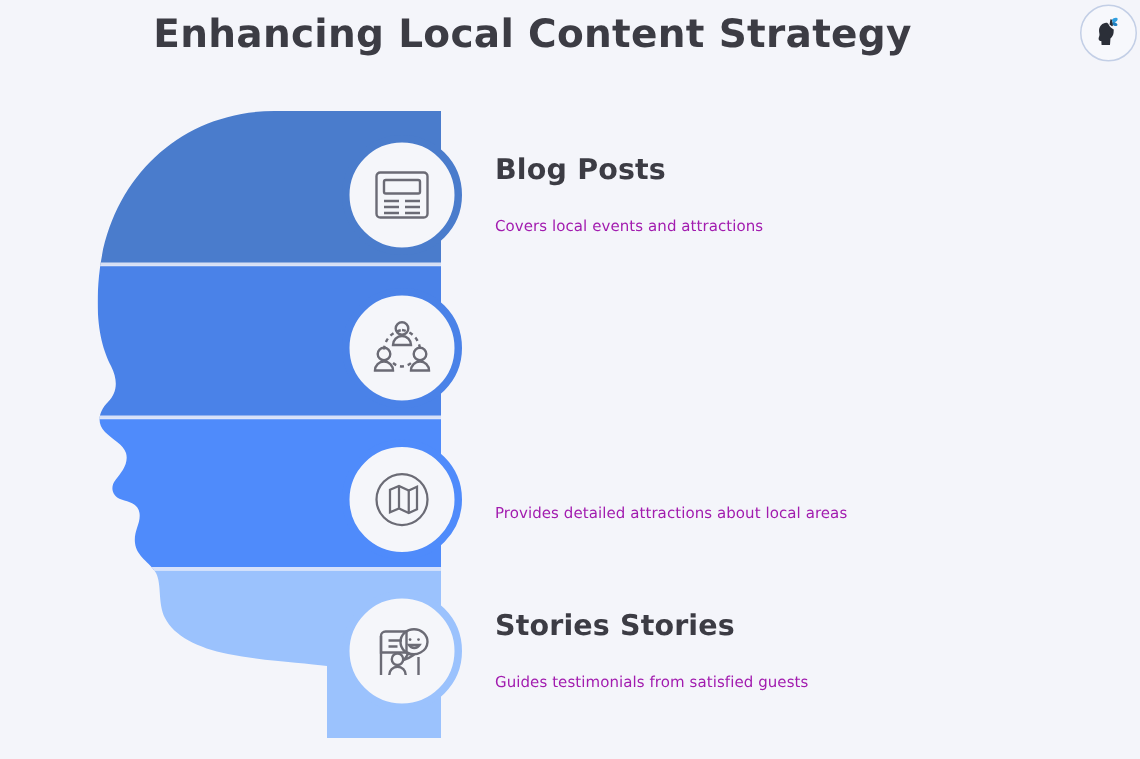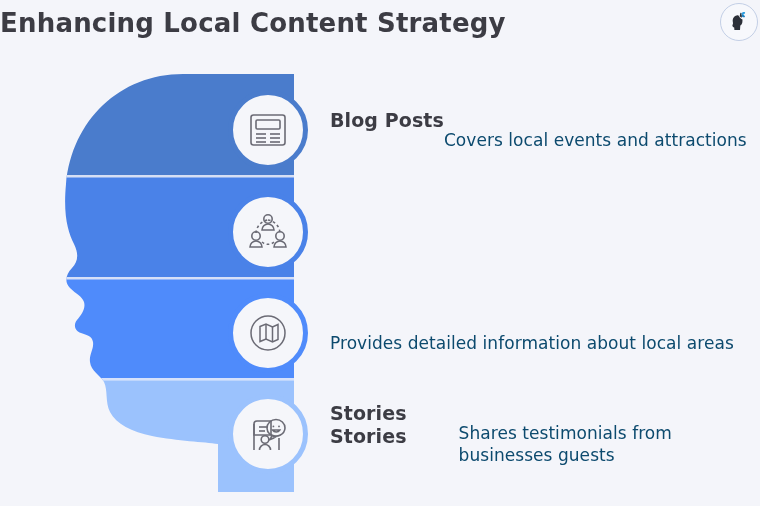--- a/index.html
+++ b/index.html
@@ -13,20 +13,21 @@
     background:#f4f5fa;
     font-family:"DejaVu Sans", sans-serif;
     position:relative;
   }
 
   
   .title {
     position:absolute;
     left:0; top:8px;
     width:710px;
+    text-align:center;
     font-size:26px;
     font-weight:bold;
     color:#3c3c44;
     letter-spacing:0.2px;
     font-family:"DejaVu Sans", sans-serif;
   }
 
   
   .logo {
     position:absolute;
@@ -71,34 +72,34 @@
   .ring-1 { border:5px solid #4a7ccc; }
   .ring-2 { border:5px solid #4a82e8; }
   .ring-3 { border:5px solid #4f8bfb; }
   .ring-4 { border:5px solid #9bc2fd; }
 
   .icon-circle svg { display:block; }
 
   .texts {
     margin-left:22px;
     display:flex;
-    flex-direction:row;
+    flex-direction:column;
     justify-content:space-between;
   }
   .item-title {
     font-size:19px;
     font-weight:bold;
     color:#3c3c44;
     line-height:1.2;
     letter-spacing:0.1px;
   }
   .item-desc {
     margin-top:21px;
-    font-size:17px;
-    color:#0c4a6e;
+    font-size:10px;
+    color:#a21caf;
     line-height:1.25;
     letter-spacing:0.05px;
   }
 </style>
 </head>
 <body>
 
 <div class="title">Enhancing Local Content Strategy</div>
 
 <div class="logo">
@@ -192,21 +193,21 @@
 <div class="row row-3">
   <div class="icon-circle ring-3">
     <svg width="46" height="46" viewBox="0 0 46 46" fill="none" stroke="#6b6b75" stroke-width="1.5">
       <circle cx="23" cy="23" r="17"></circle>
       <path d="M15 16.5 L21 14 L27.5 17 L33 14.5 L33 29.5 L27.5 32 L21 29 L15 31.5 Z"></path>
       <line x1="21" y1="14" x2="21" y2="29"></line>
       <line x1="27.5" y1="17" x2="27.5" y2="32"></line>
     </svg>
   </div>
   <div class="texts">
-    <div class="item-desc">Provides detailed information about local areas</div>
+    <div class="item-desc">Provides detailed attractions about local areas</div>
   </div>
 </div>
 
 <div class="row row-4">
   <div class="icon-circle ring-4">
     <svg width="46" height="46" viewBox="0 0 46 46" fill="none" stroke="#6b6b75" stroke-width="1.6">
 
       <path d="M9 13 a3 3 0 0 1 3-3 h14 v14 h-17 z"></path>
       <line x1="9" y1="13" x2="9" y2="39"></line>
       <line x1="14" y1="16" x2="23" y2="16"></line>
@@ -217,15 +218,15 @@
       <circle cx="28.4" cy="15.4" r="0.9" fill="#6b6b75" stroke="none"></circle>
       <circle cx="34" cy="15.4" r="0.9" fill="#6b6b75" stroke="none"></circle>
       <path d="M27.6 19 a4.2 4.2 0 0 0 7.2 0 z"></path>
 
       <circle cx="20" cy="28.5" r="3.8"></circle>
       <path d="M14.5 39 a5.5 5.5 0 0 1 11 0"></path>
     </svg>
   </div>
   <div class="texts">
     <div class="item-title">Stories Stories</div>
-    <div class="item-desc">Shares testimonials from businesses guests</div>
+    <div class="item-desc">Guides testimonials from satisfied guests</div>
   </div>
 </div>
 
 </body></html>

